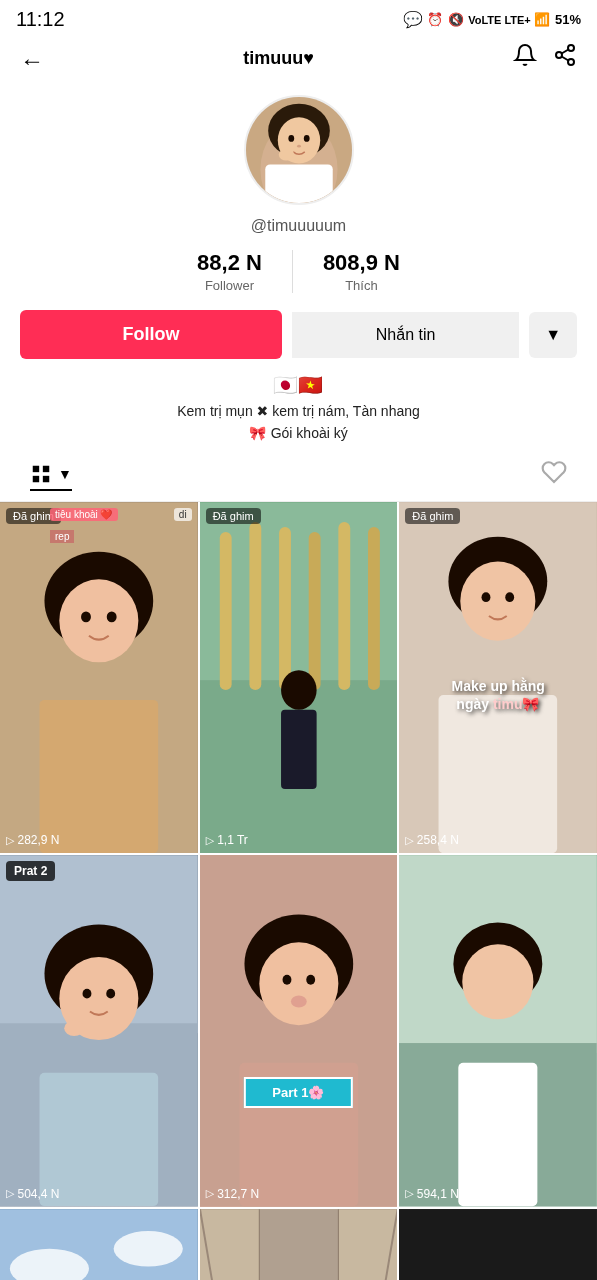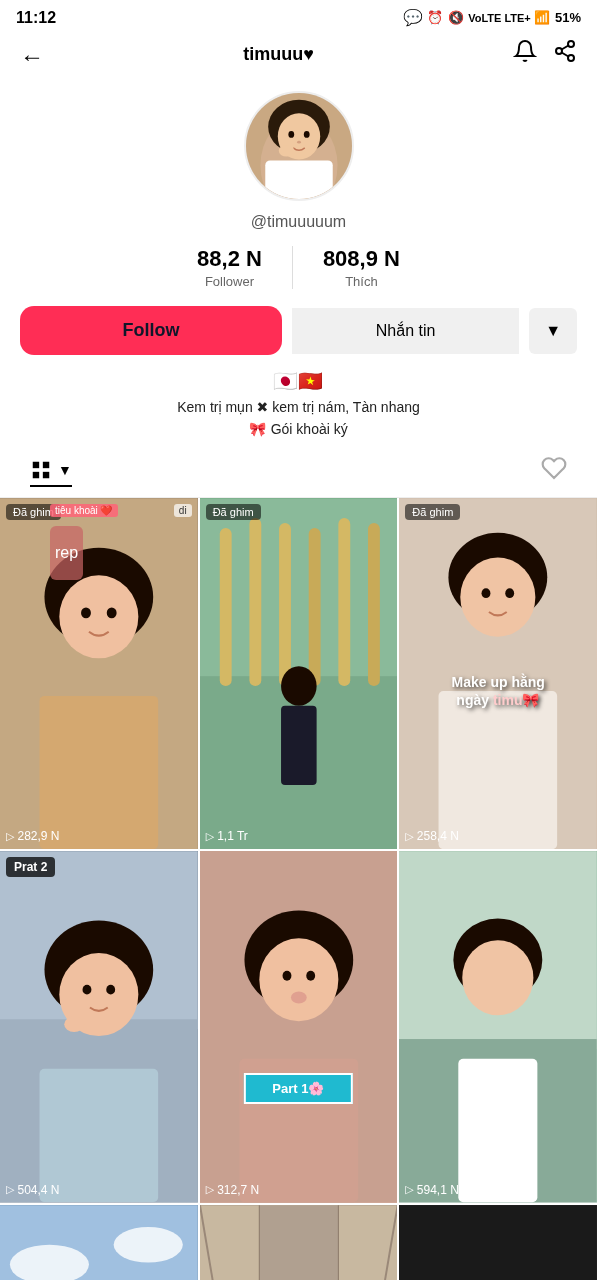--- a/index.html
+++ b/index.html
@@ -14,22 +14,22 @@
 
     
     .status-bar {
       display: flex;
       justify-content: space-between;
       align-items: center;
       padding: 8px 16px 4px;
       background: #fff;
     }
     .status-time {
-      font-size: 16px;
-      font-weight: 700;
+      font-size: 20px;
+      font-weight: 400;
     }
     .status-icons {
       display: flex;
       align-items: center;
       gap: 4px;
       font-size: 12px;
     }
 
     
     .header {
@@ -119,23 +119,23 @@
     .action-buttons {
       display: flex;
       align-items: center;
       gap: 10px;
       width: 100%;
       margin-bottom: 14px;
     }
     .btn-follow {
       flex: 1.5;
       background: #ff2d55;
-      color: #0f172a;
+      color: #ffffff;
       border: none;
-      border-radius: 14px;
+      border-radius: 6px;
       padding: 14px 0;
       font-size: 18px;
       font-weight: 600;
       cursor: pointer;
     }
     .btn-message {
       flex: 1.3;
       background: #f0f0f0;
       color: #000;
       border: none;
@@ -400,21 +400,21 @@
       <path d="M90 135 Q100 143 110 135" stroke="#c07858" stroke-width="2" fill="none"></path>
       <rect x="40" y="200" width="120" height="155" fill="#d4a870" rx="5"></rect>
     </svg>
     <div class="video-badge pinned">Đã ghim</div>
     <div style="position:absolute;top:6px;right:6px;background:rgba(255,255,255,0.7);border-radius:3px;padding:1px 5px;font-size:10px;color:#333;">di</div>
     <div class="video-views">
       <span class="play-icon">▷</span>
       <span>282,9 N</span>
     </div>
     <div style="position:absolute;top:6px;left:50px;background:rgba(255,100,120,0.85);border-radius:3px;padding:1px 5px;font-size:10px;color:#fff;text-align:center;">tiêu khoài ❤️</div>
-    <div style="position:absolute;top:28px;left:50px;background:rgba(200,100,100,0.7);border-radius:6px;padding:18px 5px;font-size:16px;color:#fff;">rep</div>
+    <div style="position:absolute;top:28px;left:50px;background:rgba(200,100,100,0.7);border-radius:0;padding:1px 5px;font-size:10px;color:#fff;">rep</div>
   </div>
 
   <div class="video-item thumb-2">
     <svg width="100%" height="100%" viewBox="0 0 200 355" xmlns="http://www.w3.org/2000/svg" style="position:absolute;top:0;left:0;">
       <rect width="200" height="355" fill="#5a9a6a"></rect>
 
       <rect x="0" y="0" width="200" height="200" fill="#8aba9a"></rect>
       <rect x="0" y="180" width="200" height="175" fill="#7aaa8a"></rect>
 
       <rect x="20" y="30" width="12" height="160" fill="#d4b864" rx="6"></rect>

